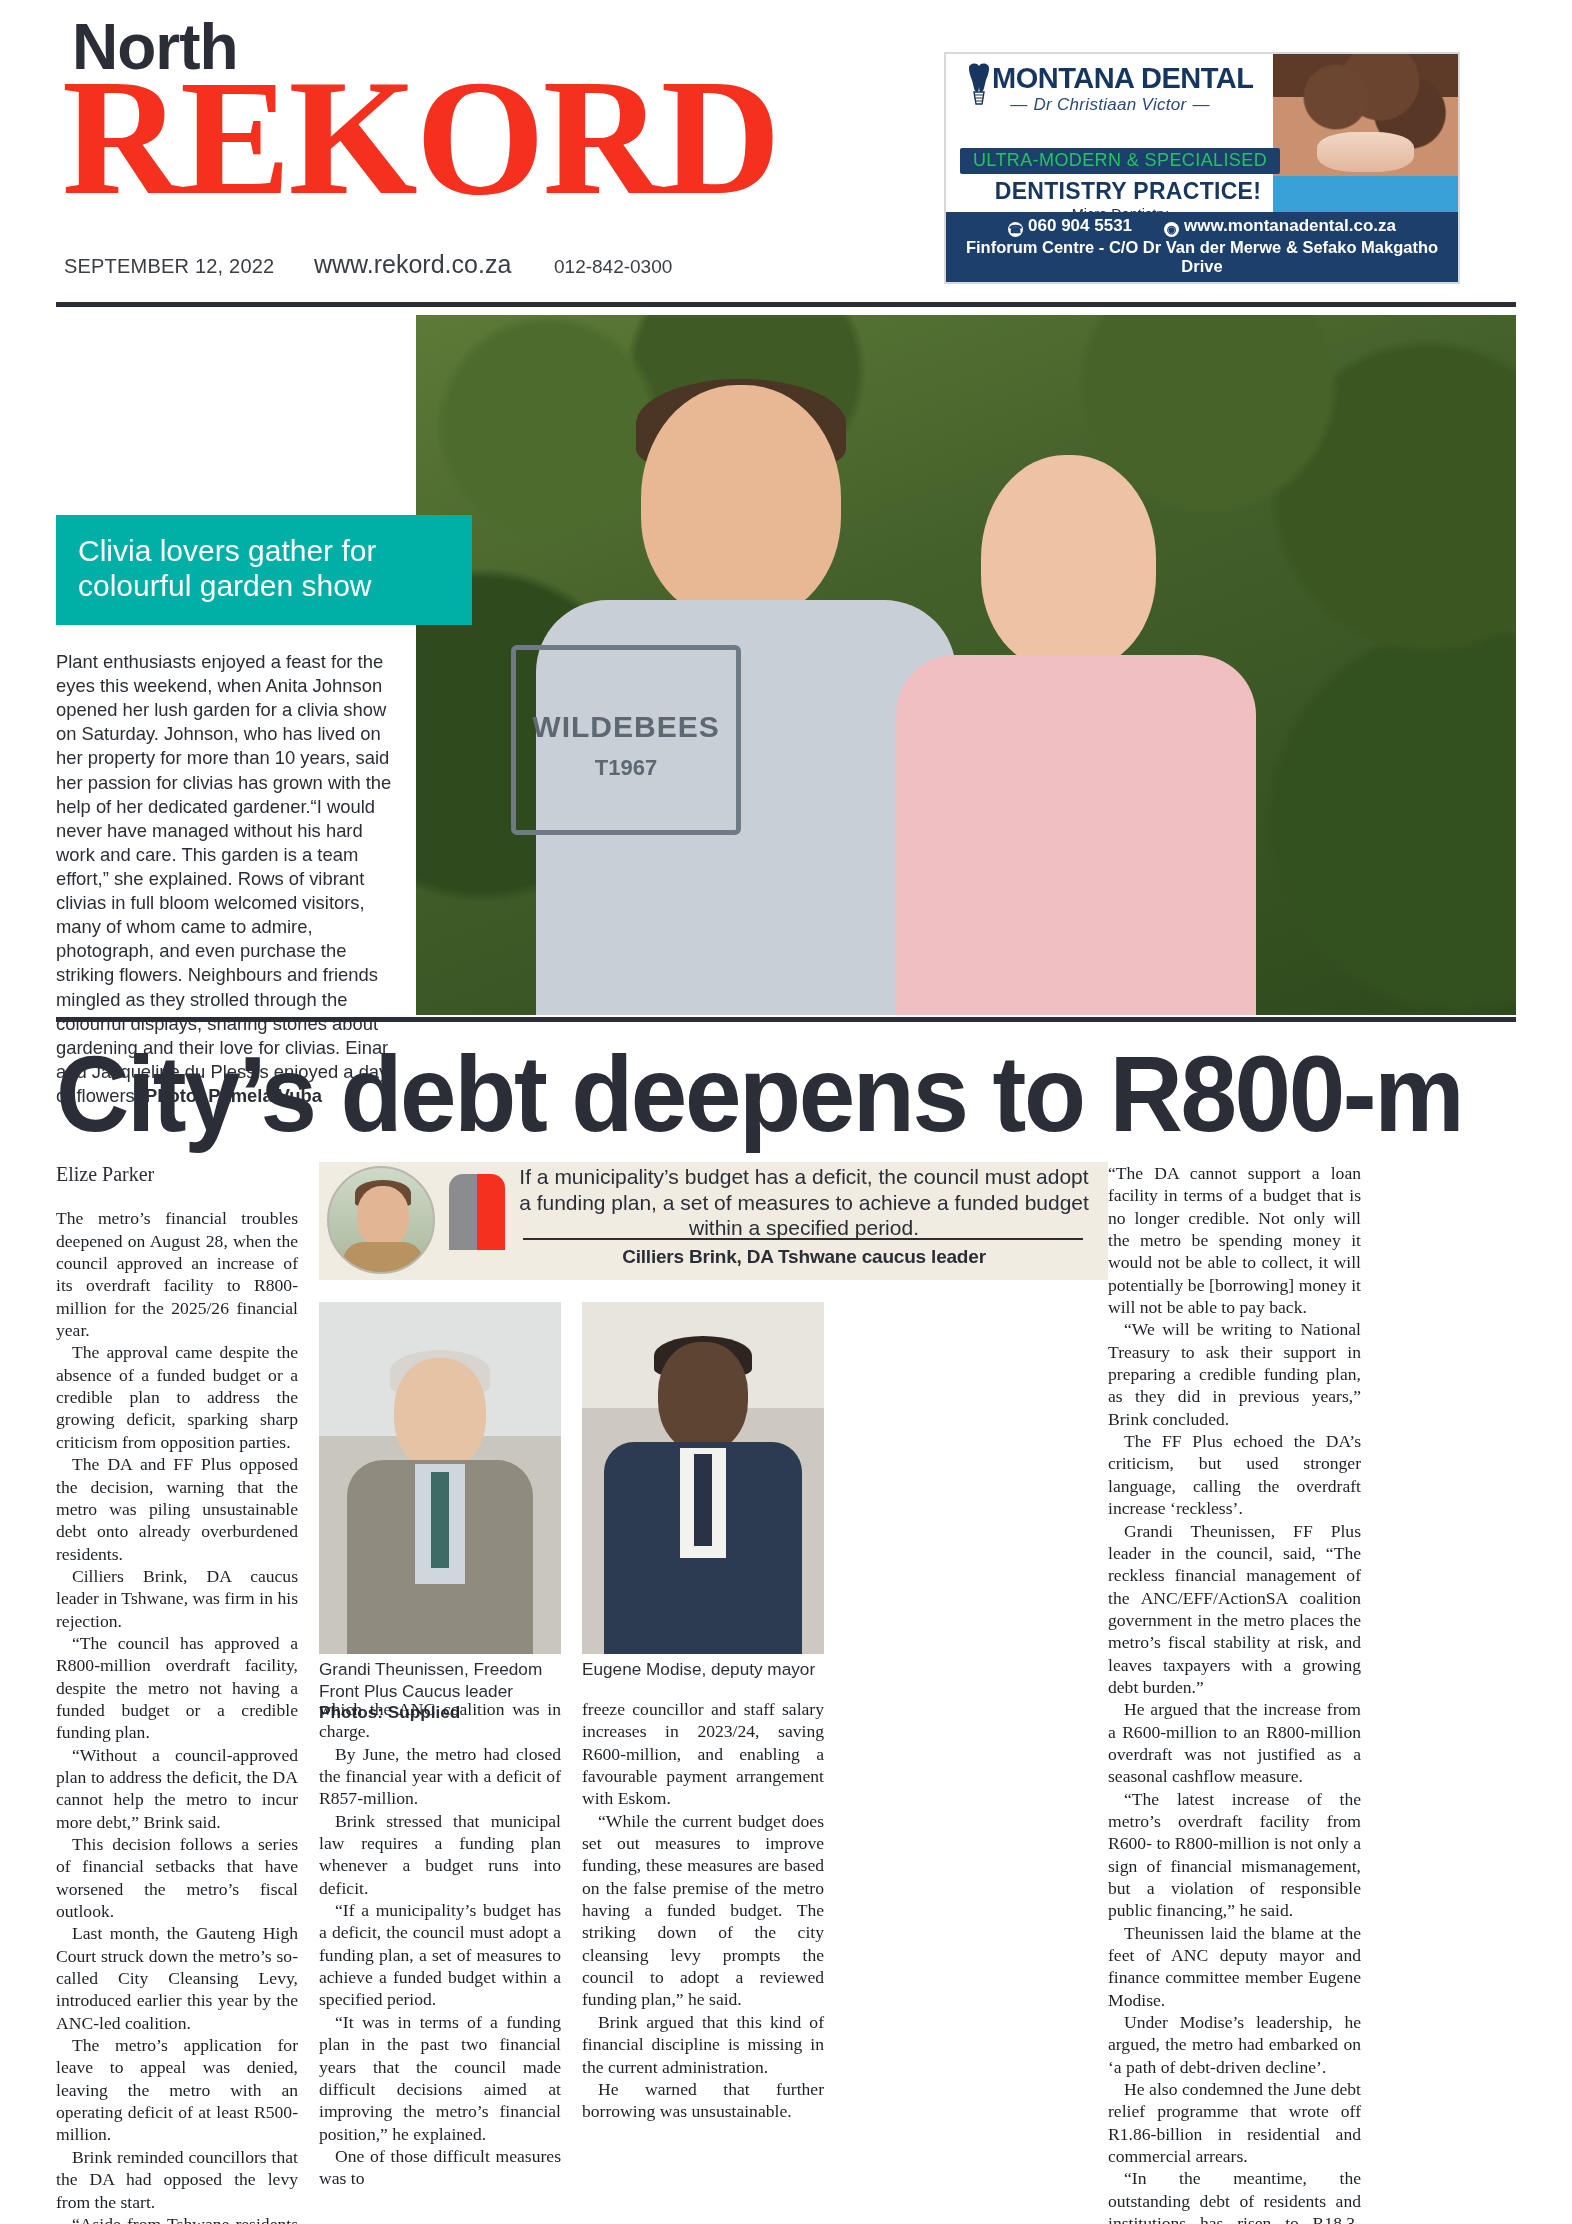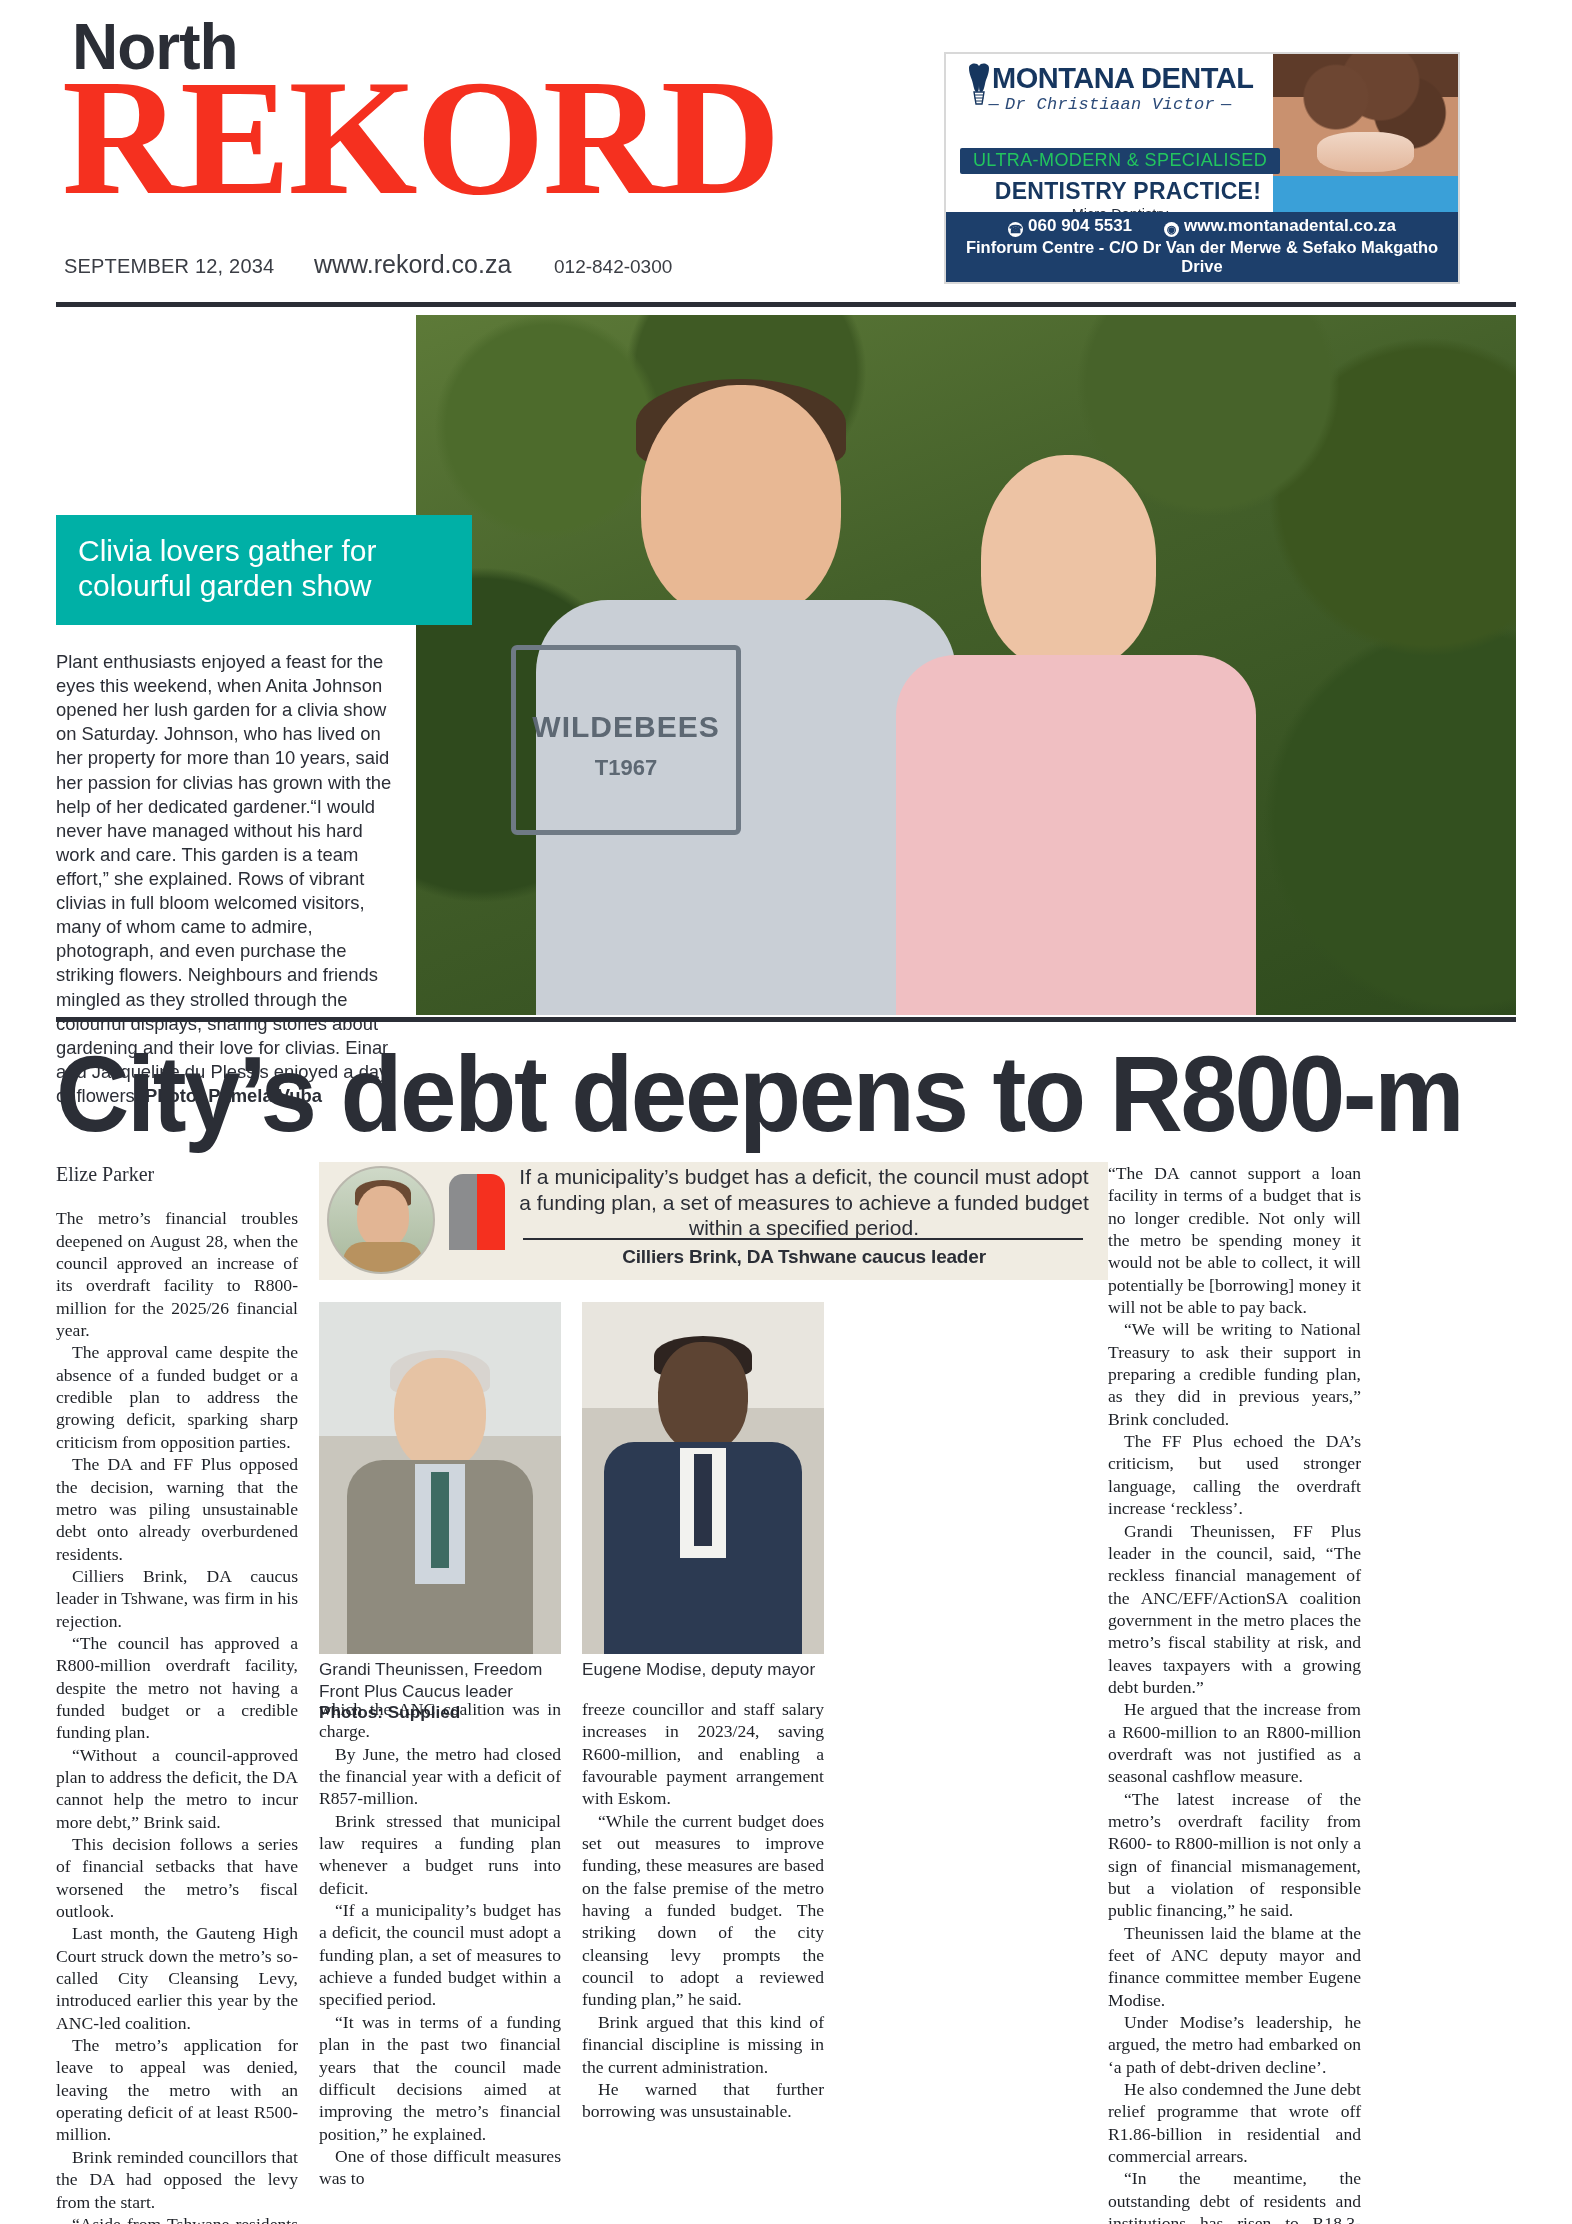--- a/index.html
+++ b/index.html
@@ -68,21 +68,21 @@
   .ad-logo { position: absolute; left: 14px; top: 10px; width: 300px; }
   .ad-brand {
     font-size: 29px; font-weight: 700; color: #16365f;
     letter-spacing: -0.5px; line-height: 1; padding-left: 32px;
   }
   .tooth-icon {
     position: absolute; left: 4px; top: -2px; width: 30px; height: 44px;
     color: #16365f;
   }
   .ad-doctor {
-    font-family: Liberation Mono, monospace;
+    font-family: Liberation Sans, sans-serif;
     font-style: italic; font-size: 17px; color: #2b4a78;
     text-align: center; margin-top: 2px; letter-spacing: 0.3px;
   }
   .ad-doctor:before, .ad-doctor:after { content:"—"; margin: 0 6px; font-style: normal; }
   .ad-band {
     position: absolute; left: 14px; top: 94px; width: 320px;
     background: #1d3f6b; color: #22c55e;
     font-size: 18px; text-align: center; letter-spacing: 0.4px;
     padding: 2px 0 3px 0; border-radius: 2px;
   }
@@ -259,21 +259,21 @@
 <body>
 
 <div class="page">
 
   <div class="masthead">
     <div class="mh-left">
       <div class="mh-north">North</div>
       <div class="mh-rekord">REKORD</div>
     </div>
     <div class="mh-meta">
-      <div class="mh-date">SEPTEMBER 12, 2034</div>
+      <div class="mh-date">SEPTEMBER 12, 2022</div>
       <div class="mh-url">www.rekord.co.za</div>
       <div class="mh-phone">012-842-0300</div>
     </div>
 
     <div class="ad">
       <div class="ad-inner">
         <div class="ad-photo"></div>
 
         <div class="ad-logo">
           <svg class="tooth-icon" viewBox="0 0 30 44">

